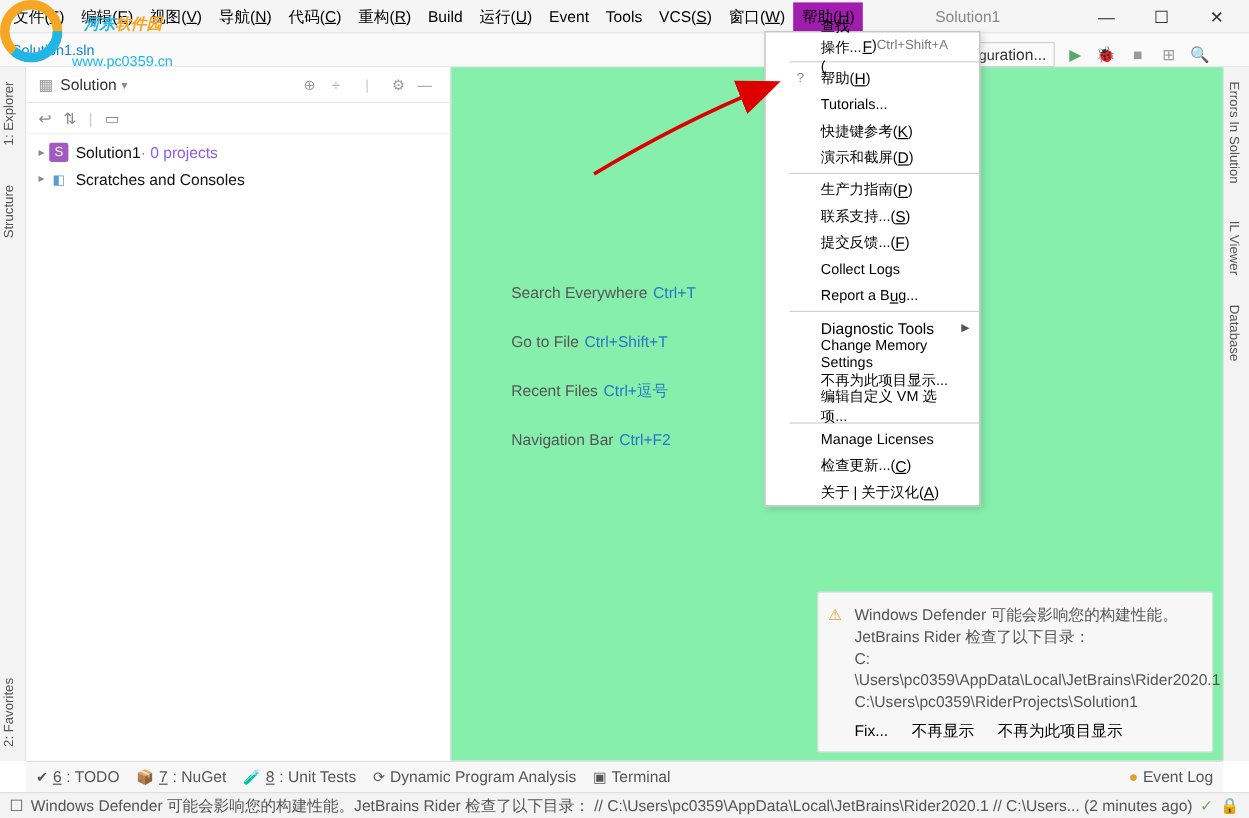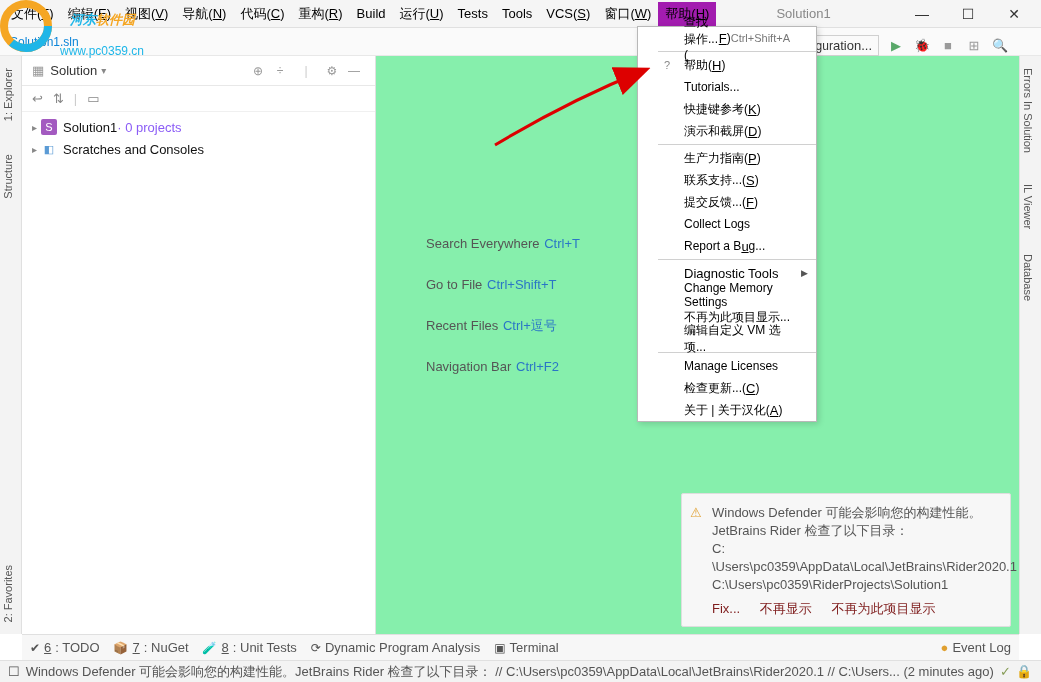--- a/index.html
+++ b/index.html
@@ -41,21 +41,21 @@
 .help-menu { position: absolute; left: 637px; top: 26px; width: 180px; background: #fff; border: 1px solid #b8b8b8; box-shadow: 2px 2px 6px rgba(0,0,0,0.15); z-index: 50; padding-left: 20px; }
 .help-menu .mi { height: 22px; display: flex; align-items: center; padding: 0 26px 0 26px; font-size: 12px; color: #000; position: relative; }
 .help-menu .mi .hint { margin-left: auto; color: #777; font-size: 11px; }
 .help-menu .sep { border-top: 1px solid #d0d0d0; margin: 2px 0; }
 .help-menu .mi .arrow-r { position: absolute; right: 8px; color: #555; font-size: 9px; }
 .help-menu .mi .licon { position: absolute; left: 6px; color: #888; font-size: 11px; }
 .red-arrow { position: absolute; left: 490px; top: 60px; z-index: 60; pointer-events: none; }
 .notification { position: absolute; right: 30px; bottom: 55px; width: 330px; background: #f7f7f7; border: 1px solid #dedede; padding: 10px 12px 8px 30px; font-size: 12px; color: #555; line-height: 18px; border-radius: 2px; }
 .notification .warn-icon { position: absolute; left: 8px; top: 10px; color: #e0a030; font-size: 13px; }
 .notification .links { margin-top: 6px; }
-.notification .links a { color: #7f1d1d; text-decoration: none; margin-right: 16px; cursor:pointer; }
+.notification .links a { color: #000000; text-decoration: none; margin-right: 16px; cursor:pointer; }
 .bottom-tools { position: absolute; left: 22px; right: 22px; bottom: 22px; height: 26px; border-top: 1px solid #e0e0e0; display: flex; align-items: center; padding: 0 8px; gap: 14px; background: #f7f7f7; }
 .bottom-tools .bt { display: flex; align-items: center; gap: 4px; font-size: 12px; color: #555; }
 .bottom-tools .spacer { flex: 1; }
 .status-bar { position: absolute; left: 0; right: 0; bottom: 0; height: 22px; background: #f3f3f3; border-top: 1px solid #e0e0e0; display: flex; align-items: center; padding: 0 8px; font-size: 12px; color: #555; gap:6px; }
 .watermark-logo { position: absolute; left: 0; top: 0; z-index: 100; pointer-events: none; }
 .watermark-url { position: absolute; left: 60px; top: 44px; color: #1fb6e8; font-size: 12px; z-index: 100; }
 .hammer { color: #59a869; font-size:15px; }
 </style>
 </head>
 <body>
@@ -71,21 +71,21 @@
 
 <div class="titlebar">
   <span class="menu-item">文件(<u>F</u>)</span>
   <span class="menu-item">编辑(<u>E</u>)</span>
   <span class="menu-item">视图(<u>V</u>)</span>
   <span class="menu-item">导航(<u>N</u>)</span>
   <span class="menu-item">代码(<u>C</u>)</span>
   <span class="menu-item">重构(<u>R</u>)</span>
   <span class="menu-item">Build</span>
   <span class="menu-item">运行(<u>U</u>)</span>
-  <span class="menu-item">Tests</span>
+  <span class="menu-item">Event</span>
   <span class="menu-item">Tools</span>
   <span class="menu-item">VCS(<u>S</u>)</span>
   <span class="menu-item">窗口(<u>W</u>)</span>
   <span class="menu-item active">帮助(<u>H</u>)</span>
   <span class="title">Solution1</span>
   <div class="win-btns">
     <div class="win-btn">—</div>
     <div class="win-btn">☐</div>
     <div class="win-btn">✕</div>
   </div>

